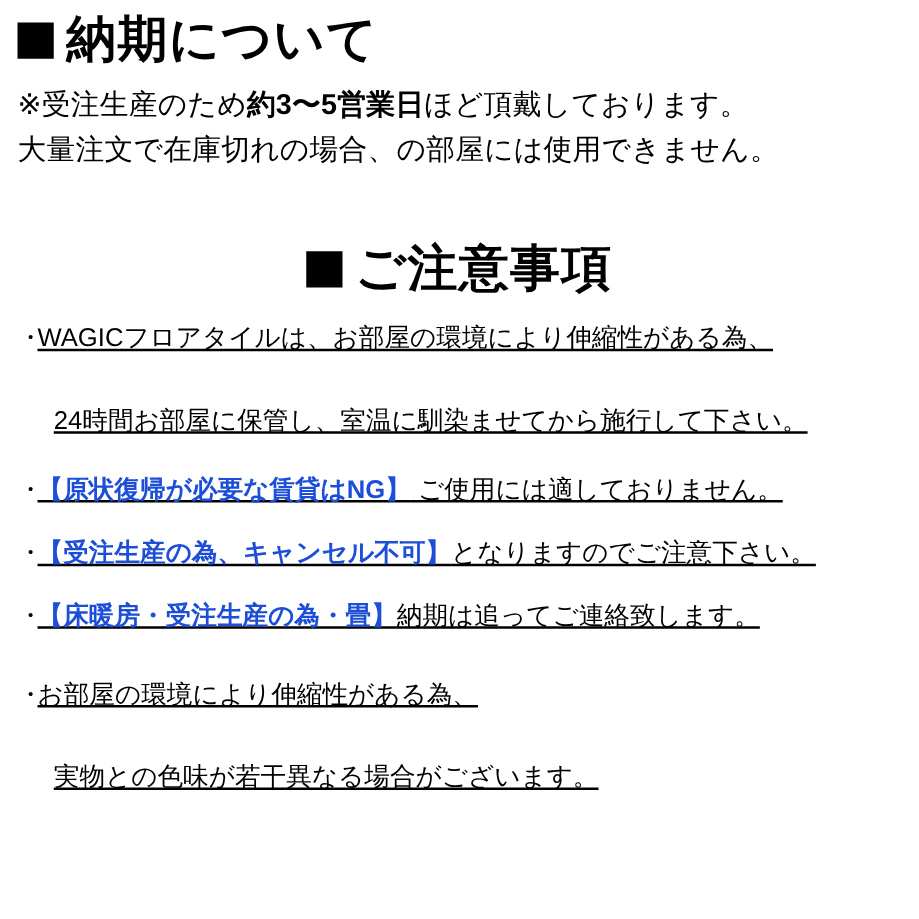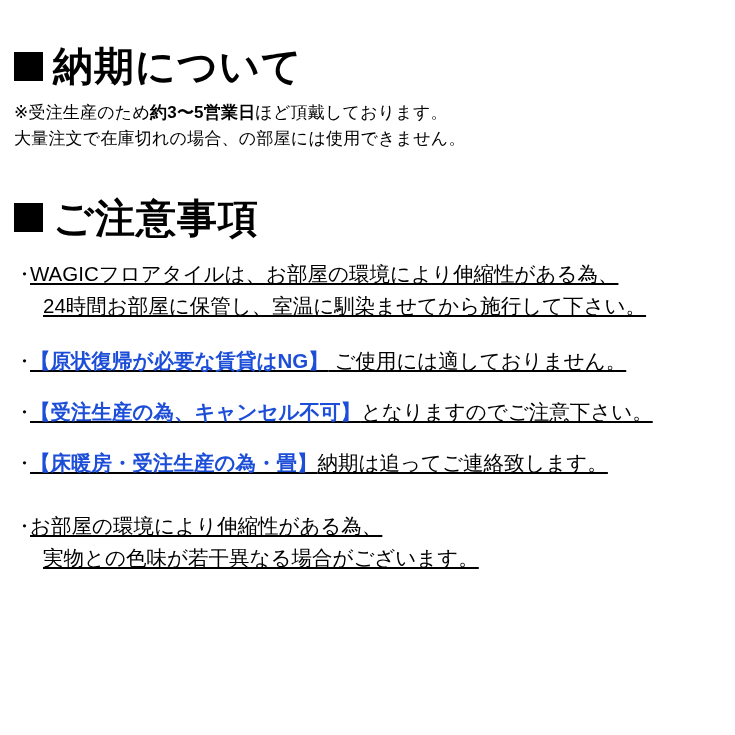--- a/index.html
+++ b/index.html
@@ -23,37 +23,36 @@
   }
 
   
   .section-head {
     display: flex;
     align-items: center;
     font-size: 40px;
     font-weight: bold;
     letter-spacing: 1px;
     line-height: 1.1;
-    margin-top: 34px;
   }
   .sq {
     display: inline-block;
     width: 29px;
     height: 29px;
     background: #000;
     margin-right: 10px;
     flex: 0 0 auto;
   }
   .head-text {
     white-space: nowrap;
   }
 
   
   .para {
-    font-size: 17px;
+    font-size: 23px;
     line-height: 1.55;
     letter-spacing: 0.2px;
     margin-top: 12px;
   }
   .para .line {
     white-space: nowrap;
   }
   .bold {
     font-weight: bold;
   }
@@ -77,30 +76,31 @@
   }
   .li .body {
     flex: 1 1 auto;
   }
   .li .body .line {
     white-space: nowrap;
     text-decoration: underline;
   }
   .indent {
     padding-left: 13px;
+    margin-top: 33px;
   }
   .red-bold {
     color: #1d4ed8;
     font-weight: bold;
   }
   .gap-lg { margin-top: 22px; }
   .gap-md { margin-top: 18px; }
   .gap-xl { margin-top: 30px; }
 
-  .head-2 { margin-top: 43px; }
+  .head-2 { margin-top: 56px; justify-content: center; }
   .list-2 { margin-top: 18px; }
 </style>
 </head>
 <body>
 
 <div class="page">
 
   <div class="section-head">
     <span class="sq"></span>
     <span class="head-text">納期について</span>

